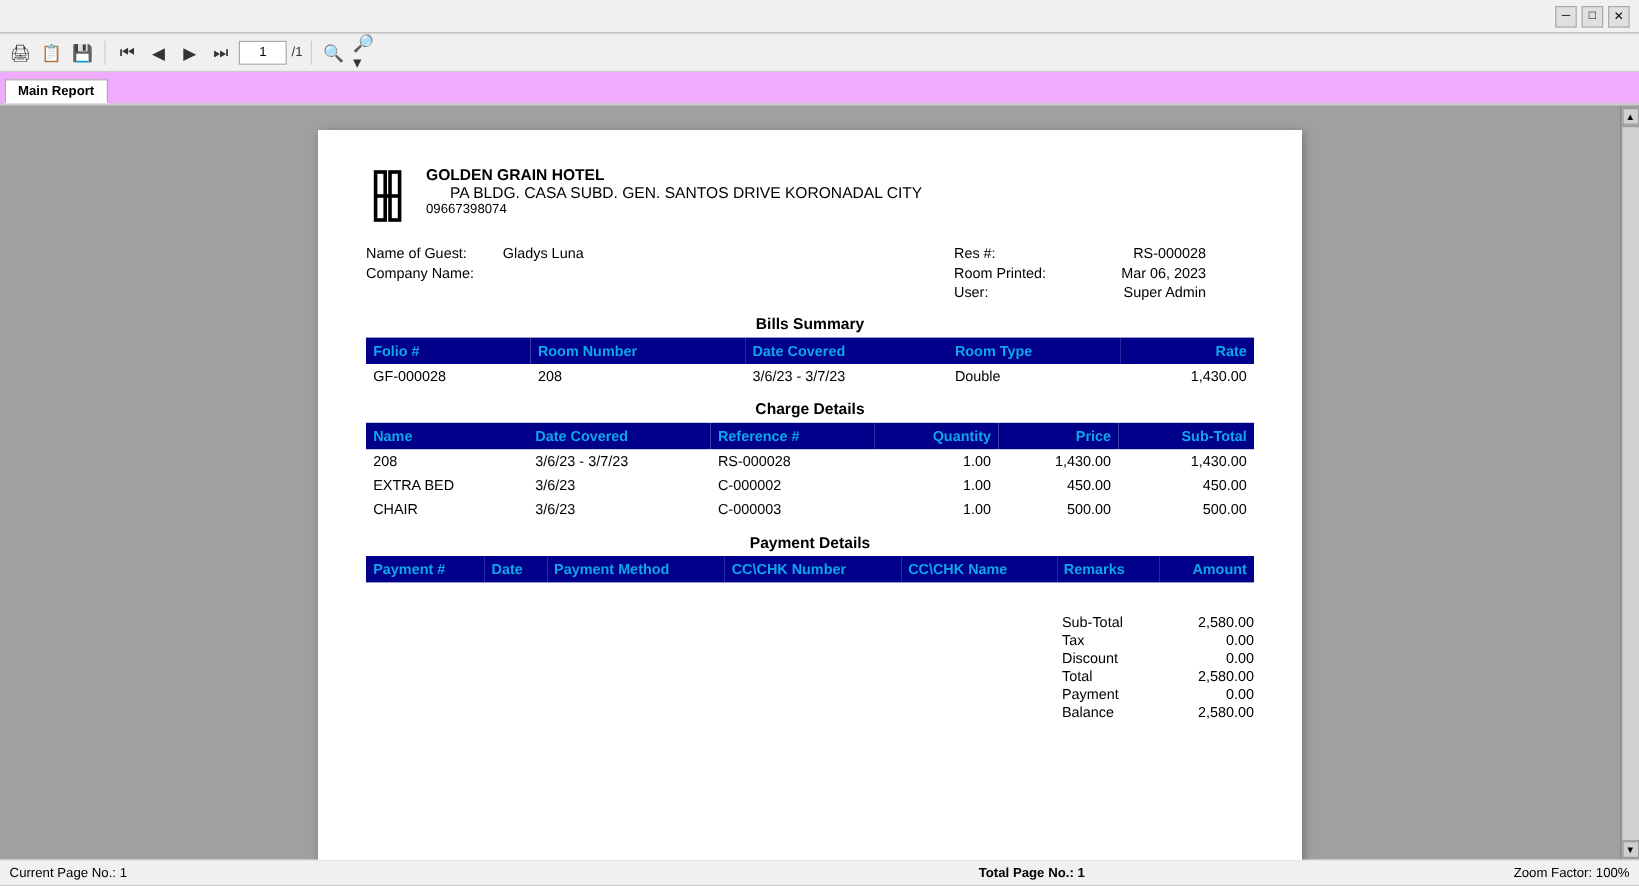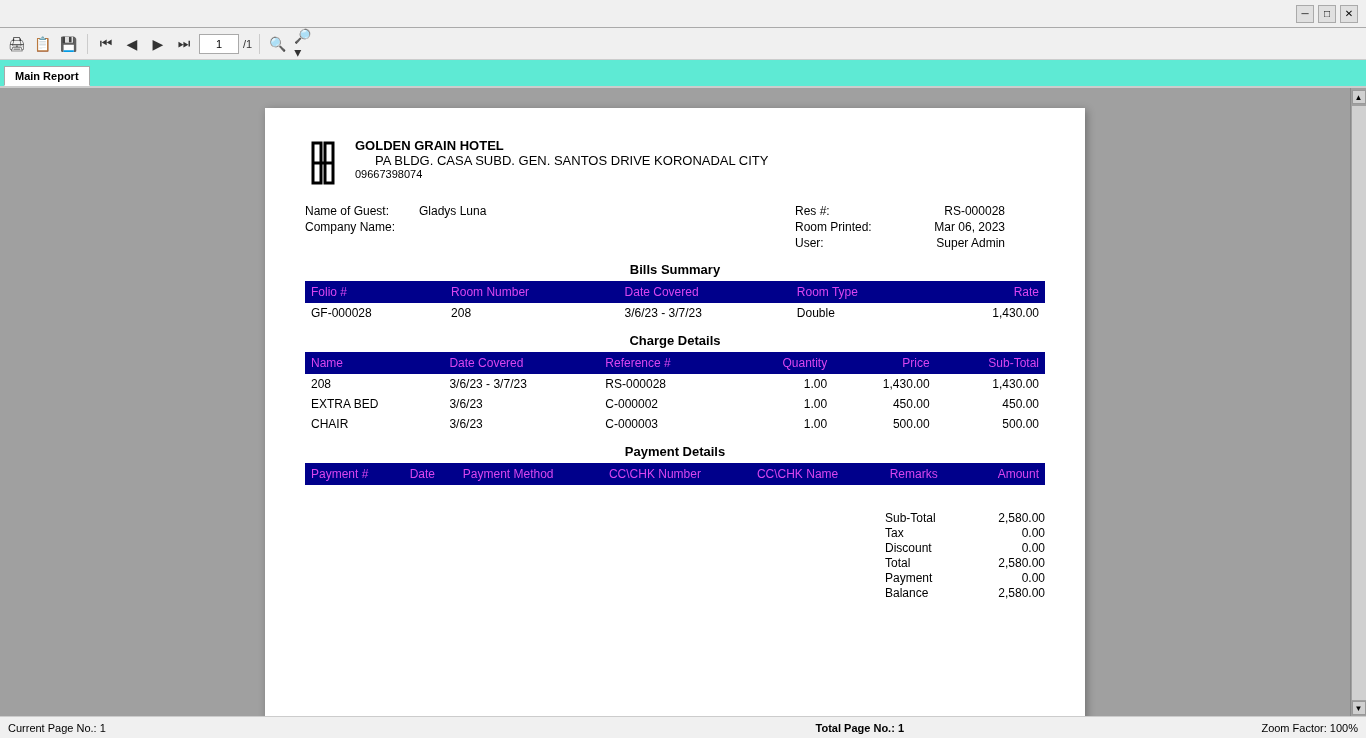--- a/index.html
+++ b/index.html
@@ -12,21 +12,21 @@
     .title-btn { width: 18px; height: 18px; background: #e0e0e0; border: 1px solid #aaa; display: flex; align-items: center; justify-content: center; font-size: 10px; cursor: pointer; }
 
     
     .toolbar { background: #f0f0f0; border-bottom: 1px solid #ccc; display: flex; align-items: center; padding: 3px 6px; gap: 4px; height: 32px; }
     .toolbar-btn { width: 22px; height: 22px; background: transparent; border: 1px solid transparent; display: flex; align-items: center; justify-content: center; cursor: pointer; font-size: 14px; color: #333; }
     .toolbar-separator { width: 1px; height: 20px; background: #ccc; margin: 0 3px; }
     .page-input { width: 40px; height: 20px; border: 1px solid #aaa; text-align: center; font-size: 11px; }
     .page-total { font-size: 11px; color: #333; }
 
     
-    .tab-bar { background: #5eead4; border-bottom: 2px solid #ccc; padding: 4px 4px 0 4px; display: flex; align-items: flex-end; height: 28px; }
+    .tab-bar { background: #f0abfc; border-bottom: 2px solid #ccc; padding: 4px 4px 0 4px; display: flex; align-items: flex-end; height: 28px; }
     .tab { background: #e8e8e8; border: 1px solid #aaa; border-bottom: none; padding: 3px 10px; font-size: 11px; cursor: pointer; }
     .tab.active { background: #fff; border-bottom: 1px solid #fff; font-weight: bold; }
 
     
     .main-area { flex: 1; display: flex; background: #a0a0a0; overflow: hidden; position: relative; }
 
     
     .scroll-area { flex: 1; overflow-y: auto; display: flex; justify-content: center; padding: 20px; }
 
     
@@ -48,21 +48,21 @@
     .guest-label { min-width: 90px; }
     .res-row { display: flex; margin-bottom: 2px; }
     .res-label { min-width: 90px; }
     .res-value { font-weight: normal; min-width: 120px; text-align: right; }
 
     
     .section-title { text-align: center; font-weight: bold; font-size: 13px; margin: 10px 0 4px 0; }
 
     
     table { width: 100%; border-collapse: collapse; font-size: 12px; margin-bottom: 8px; }
-    .header-row th { background: #00008B; color: #d946ef; padding: 4px 6px; text-align: left; font-weight: normal; }
+    .header-row th { background: #00008B; color: #0ea5e9; padding: 4px 6px; text-align: left; font-weight: bold; }
     .header-row th.right { text-align: right; }
     .data-row td { padding: 3px 6px; border-bottom: none; }
     .data-row td.right { text-align: right; }
 
     
     .totals-area { margin-top: 8px; display: flex; flex-direction: column; align-items: flex-end; }
     .total-row { display: flex; justify-content: flex-end; gap: 0; font-size: 12px; margin-bottom: 1px; }
     .total-label { min-width: 80px; text-align: left; }
     .total-value { min-width: 80px; text-align: right; }
 

